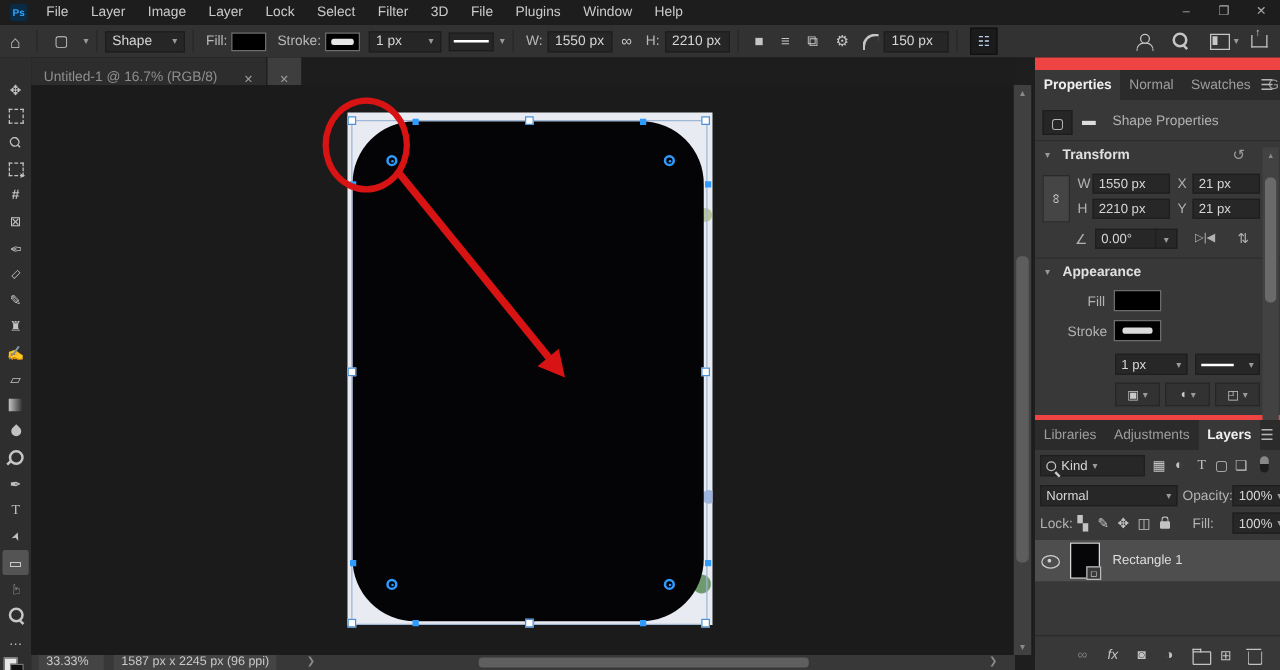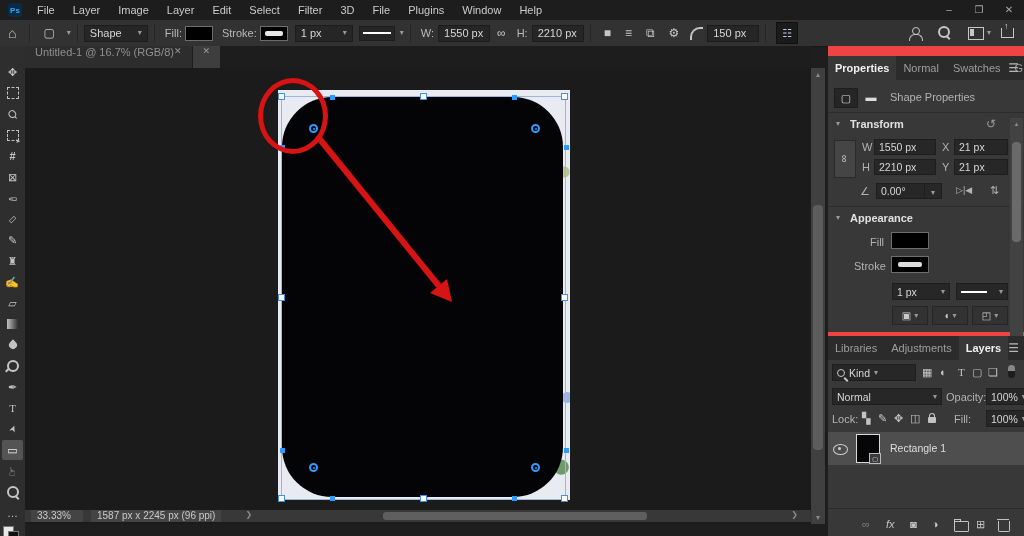--- a/index.html
+++ b/index.html
@@ -38,21 +38,21 @@
   .icon-user::after{content:"";position:absolute;left:0;top:7px;width:12px;height:6px;border:1px solid #c6c6c6;
                     border-bottom:none;border-radius:6px 6px 0 0}
   .icon-lolli{width:8px;height:8px;border:2px solid #c6c6c6;border-radius:50%;position:relative;display:inline-block}
   .icon-lolli::after{content:"";position:absolute;left:7px;top:7px;width:2px;height:5px;background:#c6c6c6;transform:rotate(-45deg)}
   .icon-workspace{width:14px;height:11px;border:1px solid #c6c6c6;position:relative;margin:0 3px 0 10px}
   .icon-workspace::before{content:"";position:absolute;left:1px;top:1px;width:4px;height:7px;background:#c6c6c6}
   .icon-share{width:11px;height:9px;border:1px solid #c6c6c6;border-top:none;position:relative;margin:0 10px}
   .icon-share::before{content:"↑";position:absolute;left:2px;top:-7px;color:#c6c6c6;font-size:9px}
   
   #tabbar{left:25px;top:46px;width:787px;height:22px;background:#1d1d1d;display:flex}
-  .tab{display:flex;align-items:flex-start;gap:0;padding:0 10px;font-size:11px;height:22px;white-space:nowrap}
+  .tab{display:flex;align-items:flex-end;gap:21px;padding:0 10px;font-size:11px;height:22px;white-space:nowrap}
   .tab.inactive{background:#2d2d2d;color:#8f8f8f;margin-right:1px}
   .tab.active{background:#3e3e3e;color:#e4e4e4}
   .tab .x{font-size:9px;color:#9a9a9a}
   
   #toolbar{left:0;top:46px;width:25px;height:490px;background:#2e2e2e;display:flex;flex-direction:column;
            align-items:center;padding-top:16px;box-sizing:border-box}
   .tool{width:21px;height:20px;margin-bottom:1px;display:flex;align-items:center;justify-content:center;
         color:#c2c2c2;font-size:11px;border-radius:2px;flex:0 0 auto}
   .tool.selected{background:#545454;color:#e8e8e8}
   .icon-marquee{width:10px;height:10px;border:1px dashed #c2c2c2}
@@ -83,21 +83,21 @@
   .h{position:absolute;width:7px;height:7px;background:#fff;border:1px solid #4a90d9;box-sizing:border-box}
   .cp{position:absolute;width:5px;height:5px;background:#2f9bff}
   .rw{position:absolute;width:9px;height:9px;border:2px solid #2f9bff;border-radius:50%;box-sizing:border-box}
   .rw::after{content:"";position:absolute;left:1.5px;top:1.5px;width:2px;height:2px;background:#2f9bff;border-radius:50%}
   #red-circle{left:233px;top:10px;width:60px;height:66px;border:5px solid #d81313;border-radius:50%}
   
   #vscroll{left:786px;top:0;width:14px;height:456px;background:#404040}
   #vscroll .thumb{position:absolute;left:2px;top:137px;width:10px;height:245px;background:#5d5d5d;border-radius:4px}
   #vscroll .ch{position:absolute;left:0;width:14px;text-align:center;color:#8a8a8a;font-size:8px}
   
-  #statusrow{left:25px;top:510px;width:787px;height:12px;background:#383838;display:flex;}
+  #statusrow{left:25px;top:524px;width:787px;height:12px;background:#383838;display:flex;}
   .sfield{background:#444;height:12px;line-height:12px;font-size:10px;color:#c9c9c9;padding:0 6px;white-space:nowrap}
   #hthumb{position:absolute;left:358px;top:2px;width:264px;height:8px;background:#5f5f5f;border-radius:3px}
   
   #rightcol{left:828px;top:46px;width:212px;height:490px;background:#ef4444}
   .ptabrow{position:absolute;left:0;width:196px;height:24px;background:#2b2b2b;display:flex;align-items:center}
   .ptab{padding:0 7px;height:24px;line-height:24px;font-size:11px;color:#9e9e9e;white-space:nowrap}
   .ptab.active{background:#383838;color:#f0f0f0;font-weight:bold}
   .pmenu{position:absolute;right:5px;color:#b5b5b5;font-size:12px}
   .pcontent{position:absolute;left:0;width:196px;background:#383838}
   .plabel{color:#b2b2b2;font-size:11px}
@@ -141,21 +141,21 @@
 </style>
 </head>
 <body>
 
 <div id="titlebar" class="abs">
   <div id="ps-logo">Ps</div>
   <span class="menu-item">File</span>
   <span class="menu-item">Layer</span>
   <span class="menu-item">Image</span>
   <span class="menu-item">Layer</span>
-  <span class="menu-item">Edit</span>
+  <span class="menu-item">Lock</span>
   <span class="menu-item">Select</span>
   <span class="menu-item">Filter</span>
   <span class="menu-item">3D</span>
   <span class="menu-item">File</span>
   <span class="menu-item">Plugins</span>
   <span class="menu-item">Window</span>
   <span class="menu-item">Help</span>
   <div id="win-controls">
     <span class="winbtn">–</span>
     <span class="winbtn">❐</span>

